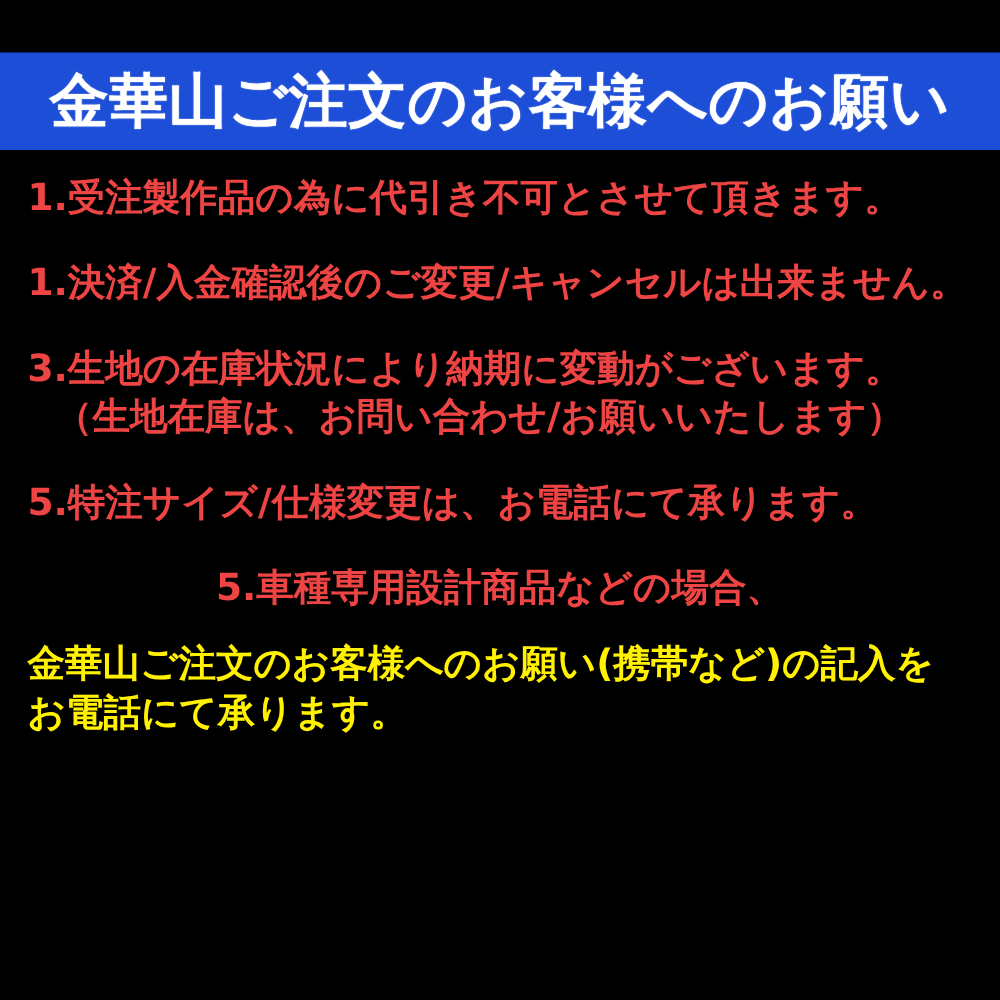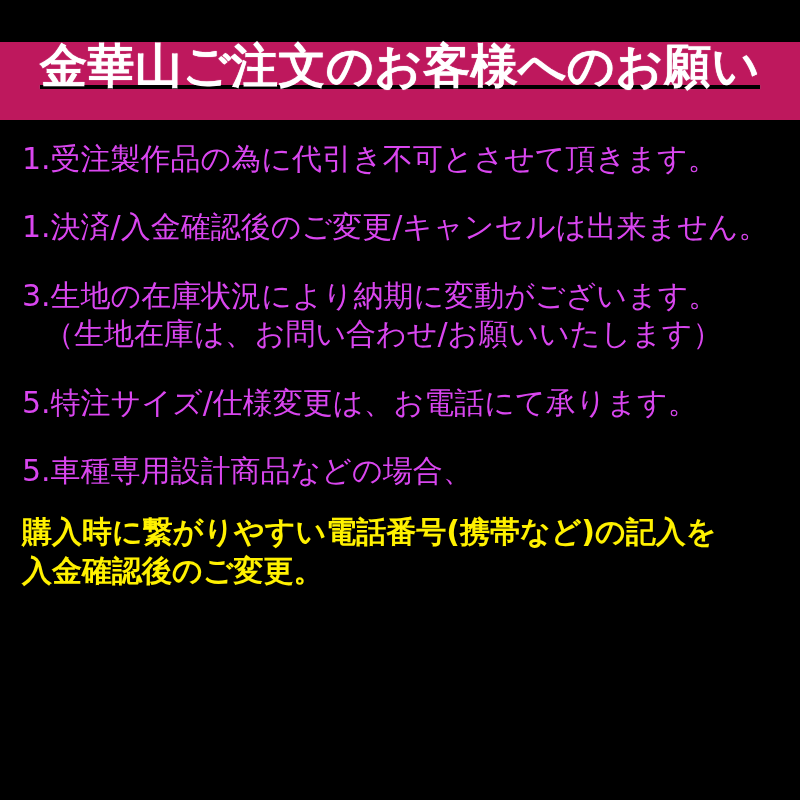--- a/index.html
+++ b/index.html
@@ -19,58 +19,58 @@
     height: 800px;
     background: #000000;
     box-sizing: border-box;
   }
   .banner {
     position: absolute;
     left: 0;
     top: 42px;
     width: 800px;
     height: 78px;
-    background: #be185d;
+    background: #1d4ed8;
     display: flex;
-    align-items: flex-start;
+    align-items: center;
     justify-content: center;
-    text-decoration: underline;
   }
   .banner-title {
     color: #ffffff;
     font-size: 47px;
     font-weight: bold;
     letter-spacing: 0.5px;
     line-height: 1;
     white-space: nowrap;
     text-shadow: 0 0 1px #ffffff;
   }
   .content {
     position: absolute;
     left: 0;
     top: 140px;
     width: 800px;
     padding: 0 22px;
     box-sizing: border-box;
   }
   .item {
-    color: #d946ef;
+    color: #ef4444;
     font-size: 30px;
-    font-weight: normal;
+    font-weight: bold;
     line-height: 1.28;
     margin-bottom: 30px;
     letter-spacing: 0px;
     white-space: nowrap;
   }
   .item .cont {
     display: block;
     padding-left: 22px;
   }
   .item-5 {
     margin-bottom: 22px;
+    text-align: center;
   }
   .note {
     color: #fff100;
     font-size: 30px;
     font-weight: bold;
     line-height: 1.3;
     letter-spacing: 0px;
     white-space: nowrap;
   }
   .note-line {
@@ -103,18 +103,18 @@
 
     <div class="item">
       <span>5.特注サイズ/仕様変更は、お電話にて承ります。</span>
     </div>
 
     <div class="item item-5">
       <span>5.車種専用設計商品などの場合、</span>
     </div>
 
     <div class="note">
-      <span class="note-line">購入時に繋がりやすい電話番号(携帯など)の記入を</span>
-      <span class="note-line">入金確認後のご変更。</span>
+      <span class="note-line">金華山ご注文のお客様へのお願い(携帯など)の記入を</span>
+      <span class="note-line">お電話にて承ります。</span>
     </div>
 
   </div>
 </div>
 
 </body></html>

